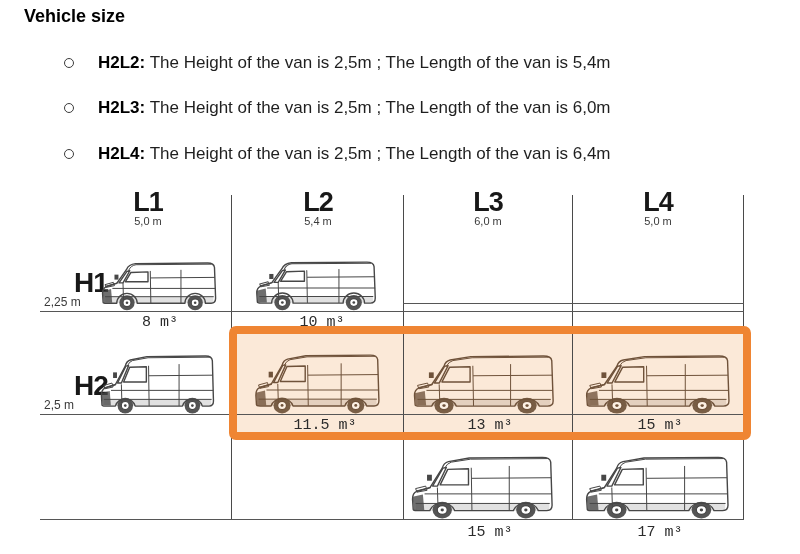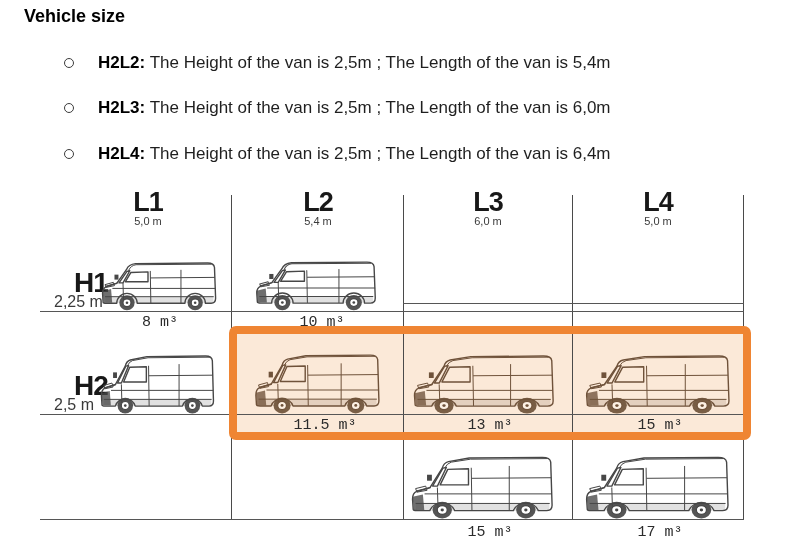--- a/index.html
+++ b/index.html
@@ -17,21 +17,21 @@
   .hl-fill{position:absolute;left:237px;top:149px;width:506px;height:98px;background:#FBE9D8;z-index:0;}
   .hl-frame{position:absolute;left:229px;top:141px;width:522px;height:114px;border:8px solid #EF8533;border-radius:7px;box-sizing:border-box;z-index:5;pointer-events:none;}
   .vline{position:absolute;top:10px;width:1px;height:324px;background:#4a4a4a;z-index:1;}
   .hline{position:absolute;height:1px;background:#565656;z-index:1;}
 
   .colhead{position:absolute;top:4px;width:140px;text-align:center;z-index:2;}
   .colhead .cid{font-size:27px;font-weight:bold;letter-spacing:-1px;line-height:26px;color:#181818;}
   .colhead .clen{font-size:11px;color:#3a3a3a;line-height:12px;}
   .rowhead{position:absolute;left:38px;width:80px;text-align:left;z-index:2;}
   .rowhead .rid{font-size:28px;font-weight:bold;letter-spacing:-1px;line-height:27px;color:#181818;margin-left:36px;}
-  .rowhead .rht{font-size:16px;color:#3a3a3a;line-height:12px;margin-left:16px;}
+  .rowhead .rht{font-size:12px;color:#3a3a3a;line-height:12px;margin-left:6px;}
 
   .vol{position:absolute;width:120px;text-align:center;font-size:15px;color:#2b2b2b;z-index:2;font-family:Liberation Mono, monospace;}
 
   .van{position:absolute;z-index:2;color:#474747;}
   .van svg{display:block;width:100%;height:100%;}
   .van.hl{color:#6f523a;}
   .defs-holder{position:absolute;width:0;height:0;overflow:hidden;}
 </style>
 </head>
 <body>

